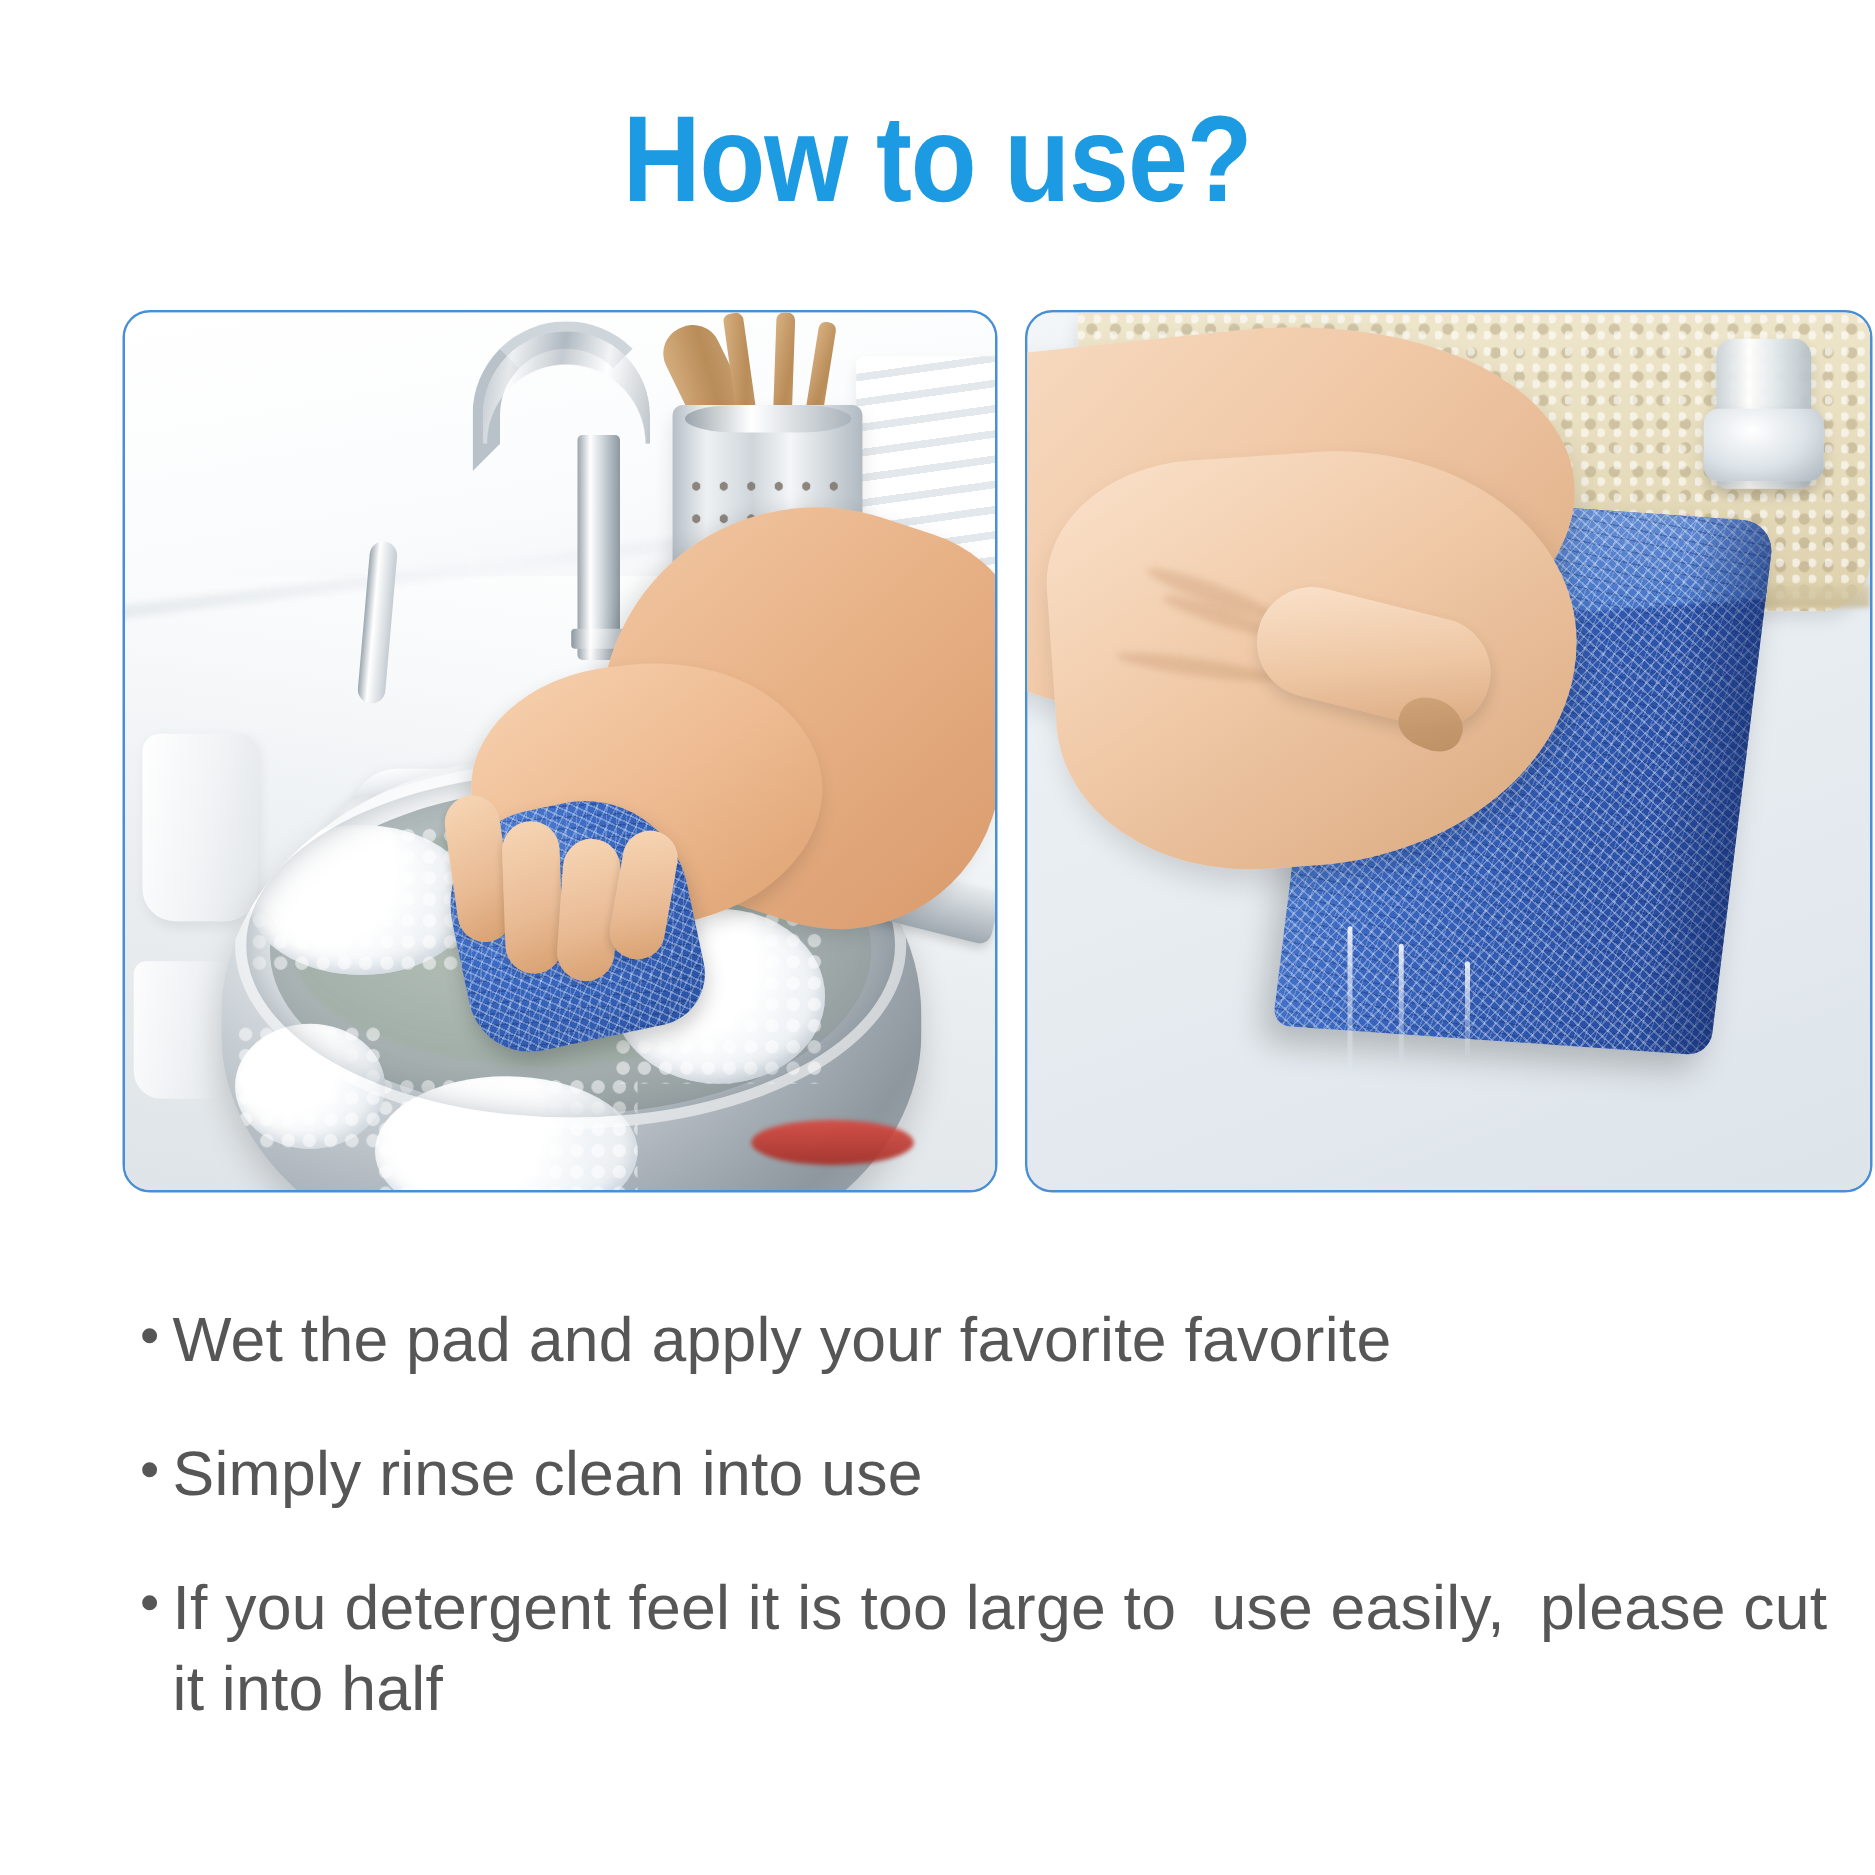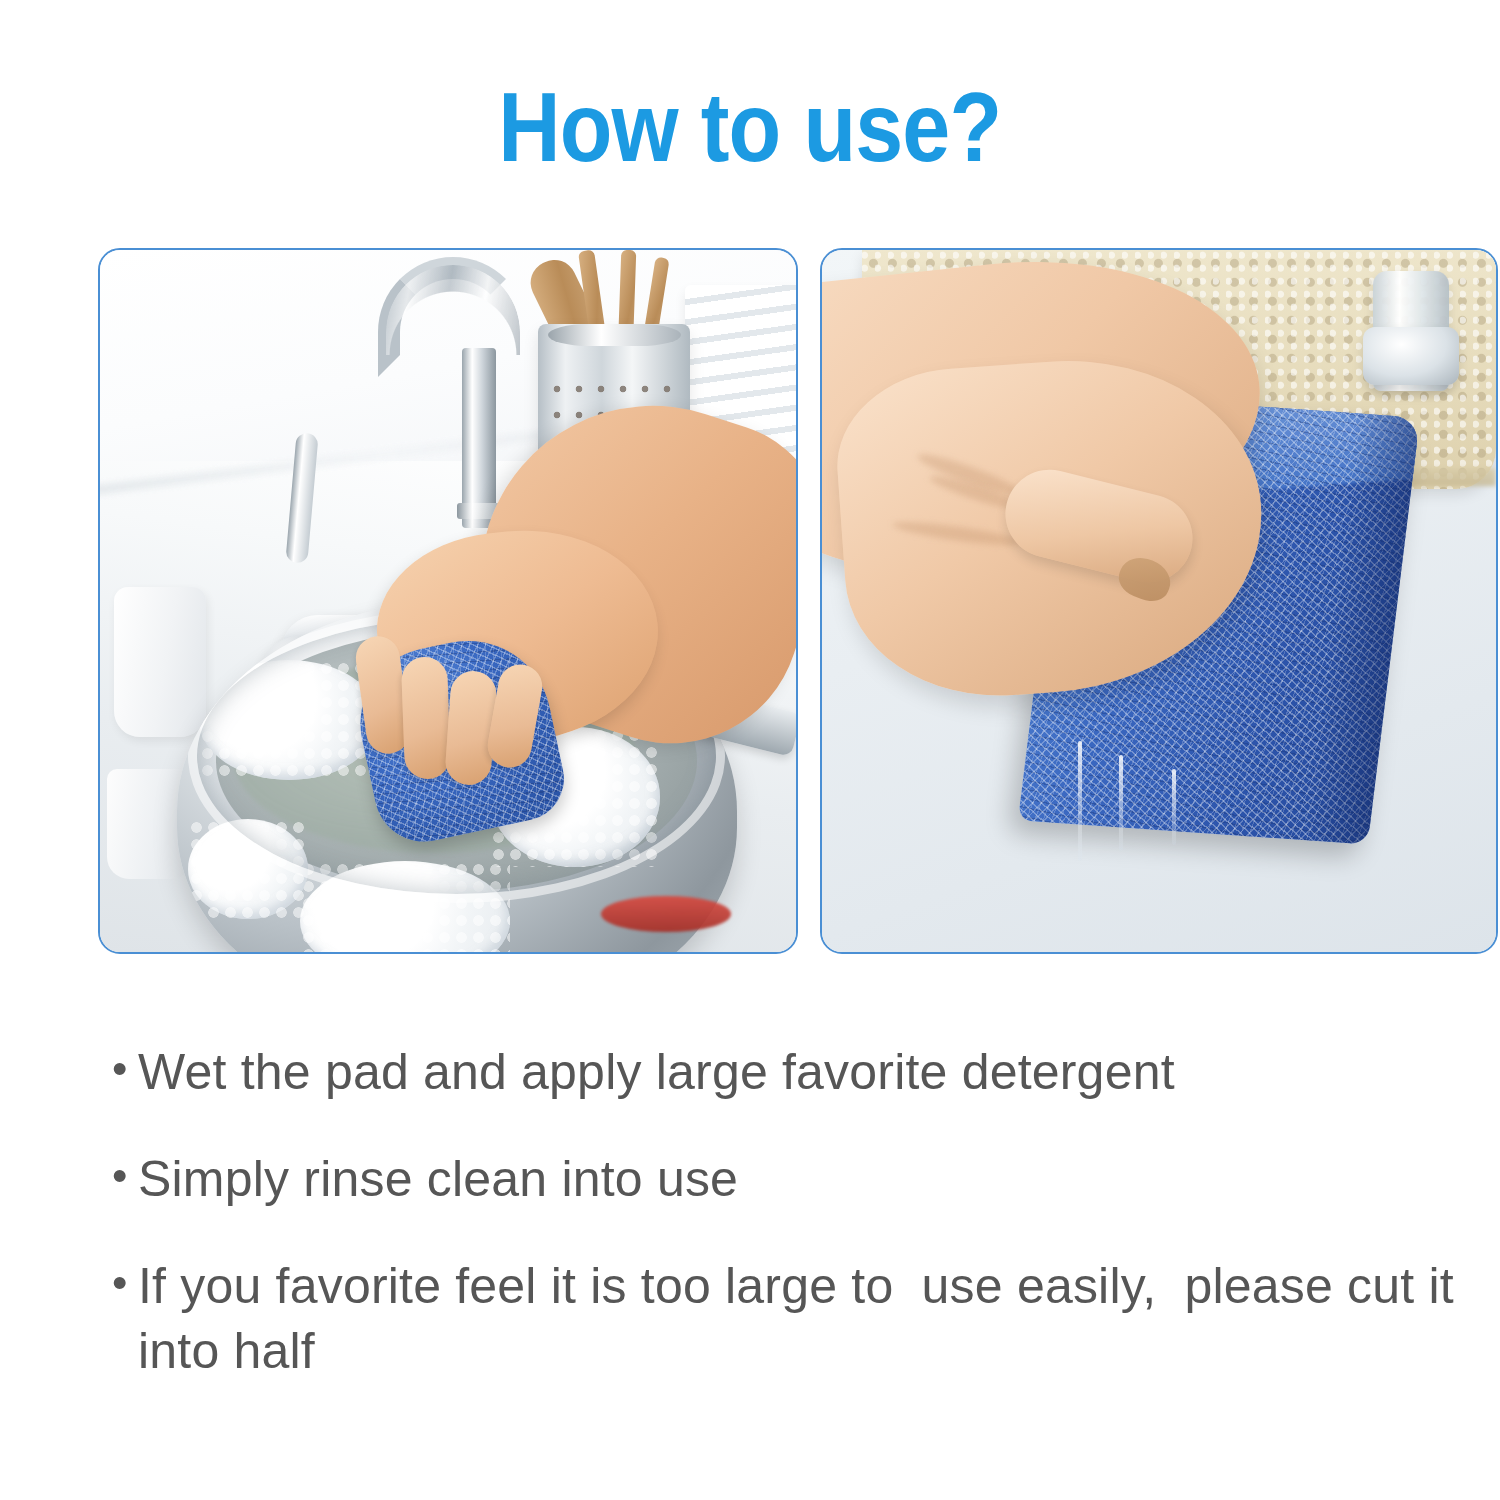--- a/index.html
+++ b/index.html
@@ -532,28 +532,28 @@
         <div class="r-nail"></div>
       </div>
     </div>
 
   </div>
 
   <div class="bullets">
 
     <div class="bullet">
       <span class="dot">•</span>
-      <span class="txt">Wet the pad and apply large favorite detergent</span>
+      <span class="txt">Wet the pad and apply your favorite favorite</span>
     </div>
 
     <div class="bullet">
       <span class="dot">•</span>
       <span class="txt">Simply rinse clean into use</span>
     </div>
 
     <div class="bullet">
       <span class="dot">•</span>
-      <span class="txt">If you favorite feel it is too large to  use easily,  please cut it into half</span>
+      <span class="txt">If you detergent feel it is too large to  use easily,  please cut it into half</span>
     </div>
 
   </div>
 
 </div>
 
 </body></html>

